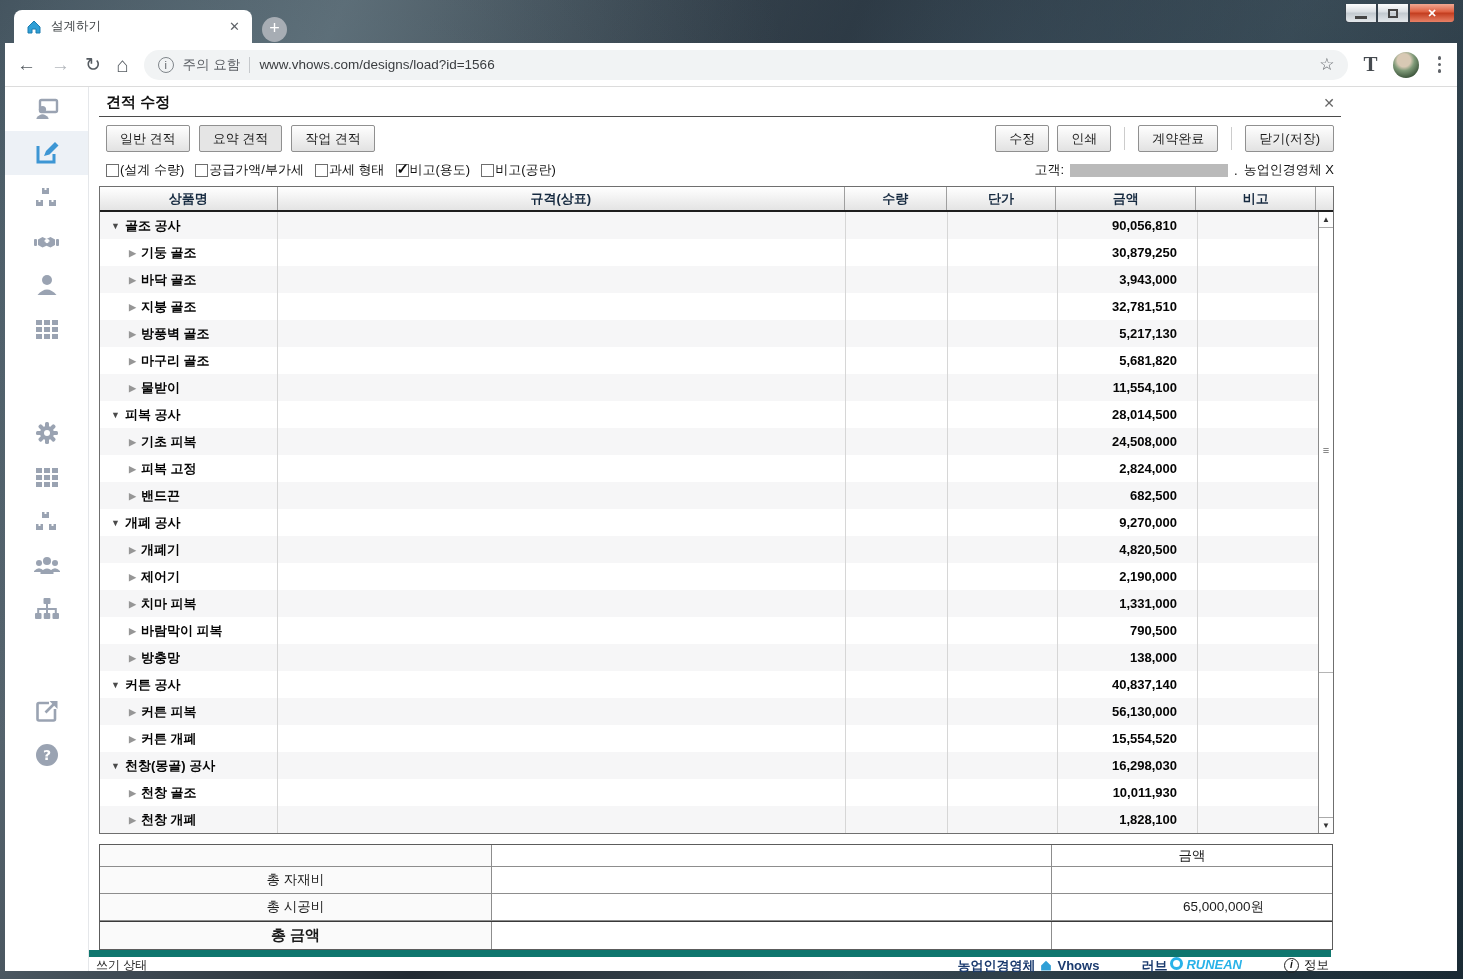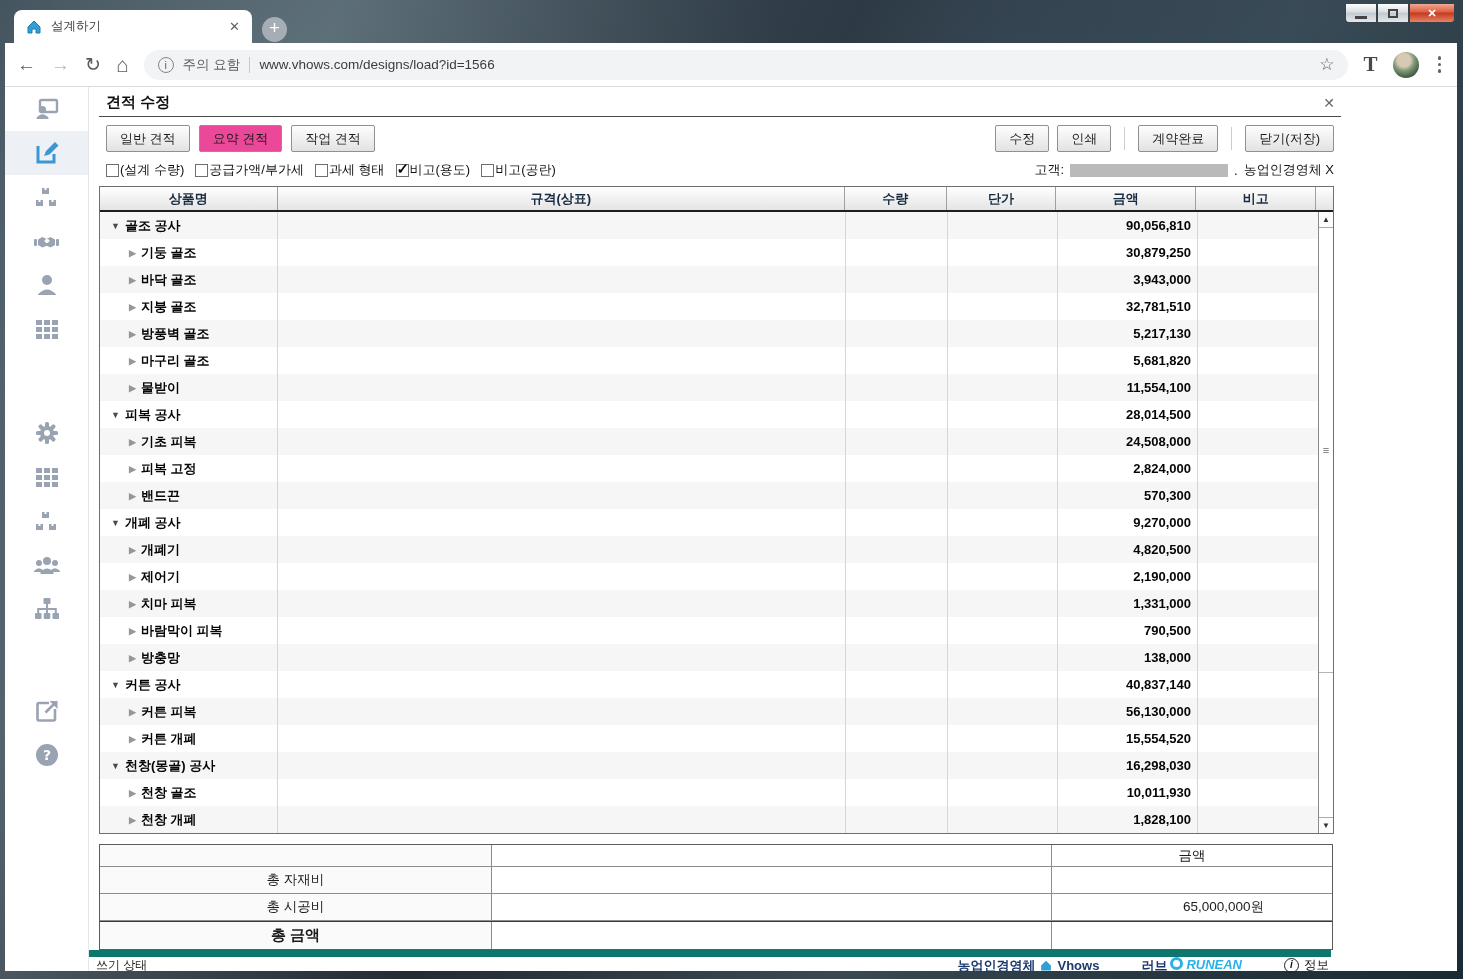--- a/index.html
+++ b/index.html
@@ -72,21 +72,21 @@
   .panel-head { display:flex; align-items:center; justify-content:space-between;
                 padding:3px 6px 4px 7px; border-bottom:1px solid #4b4b4b; }
   .panel-title { font-size:15px; font-weight:bold; color:#101010; }
   .panel-close { color:#666; font-size:14px; }
 
   .btn-row { display:flex; align-items:center; margin:8px 7px 0 7px; }
   .btn { height:27px; padding:8px 13px; background:linear-gradient(#fefefe,#e2e2e2);
          border:1px solid #909090; border-radius:2px; font-size:13px; color:#1c1c1c;
          display:flex; align-items:center; white-space:nowrap; }
   .seg { display:flex; gap:9px; }
-  .btn.active { background:#ec4899; }
+  .btn.active { background:#e5e5e5; }
   .right-actions { margin-left:auto; display:flex; align-items:center; gap:8px; }
   .vsep { width:1px; height:23px; background:#ccc; margin:0 5px; }
 
   .opt-row { display:flex; align-items:center; margin:9px 7px 7px 7px; font-size:13px; color:#111;text-align:right; }
   .chk { display:flex; align-items:center; margin-right:11px; }
   .box { width:13px; height:13px; border:1px solid #6e6e6e; background:#fff; position:relative; margin-right:1px; flex:none; }
   .box .mark { display:none; position:absolute; left:0; top:-5px; font-size:15px; font-weight:bold; color:#0b0b0b; }
   .chk.checked .box .mark { display:block; }
   .customer { margin-left:auto; display:flex; align-items:center; gap:6px; }
   .redact { width:158px; height:13px; background:#bababa; }
@@ -98,21 +98,21 @@
   .qhead > div { display:flex; align-items:center; justify-content:center; border-right:1px solid #9f9f9f; }
   .qhead > div:last-child { border-right:none; }
   .qbody { display:flex; }
   .rows-col { width:1218px; }
   .c-name { width:178px; }  .c-spec { width:568px; }  .c-qty { width:102px; }
   .c-unit { width:110px; }  .c-amt  { width:140px; }  .c-note { width:120px; }
   .h-stub { width:17px; border-right:none !important; }
   .trow { display:flex; height:27px; align-items:center; font-size:13px; font-weight:bold; color:#050505; }
   .trow.odd { background:#f6f6f7; }
   .trow > div { height:100%; display:flex; align-items:center; border-right:1px solid #d6d6d6; }
-  .trow .c-amt { justify-content:flex-end; padding-right:6px; }
+  .trow .c-amt { justify-content:flex-end; padding-right:20px; }
   .trow .c-note { border-right:none; }
   .marker { font-size:9px; margin-right:5px; }
   .trow.group .c-name { padding-left:11px; }
   .trow.group .marker { color:#4a4a4a; }
   .trow.child .c-name { padding-left:29px; }
   .trow.child .marker { color:#969696; }
 
   .sbar { width:15px; border-left:1px solid #8b8b8b; display:flex; flex-direction:column; background:#fff; }
   .sb-btn { height:16px; flex:none; display:flex; align-items:center; justify-content:center;
             font-size:8px; color:#333; background:#fdfdfd; }
@@ -513,21 +513,21 @@
   </div>
 
   <div class="trow odd child">
     <div class="c-name">
                     <span class="marker">▶</span>
                     <span class="label">밴드끈</span>
                   </div>
     <div class="c-spec"></div>
     <div class="c-qty"></div>
     <div class="c-unit"></div>
-    <div class="c-amt">570,300</div>
+    <div class="c-amt">682,500</div>
     <div class="c-note"></div>
   </div>
 
   <div class="trow even group">
     <div class="c-name">
                     <span class="marker">▼</span>
                     <span class="label">개폐 공사</span>
                   </div>
     <div class="c-spec"></div>
     <div class="c-qty"></div>

